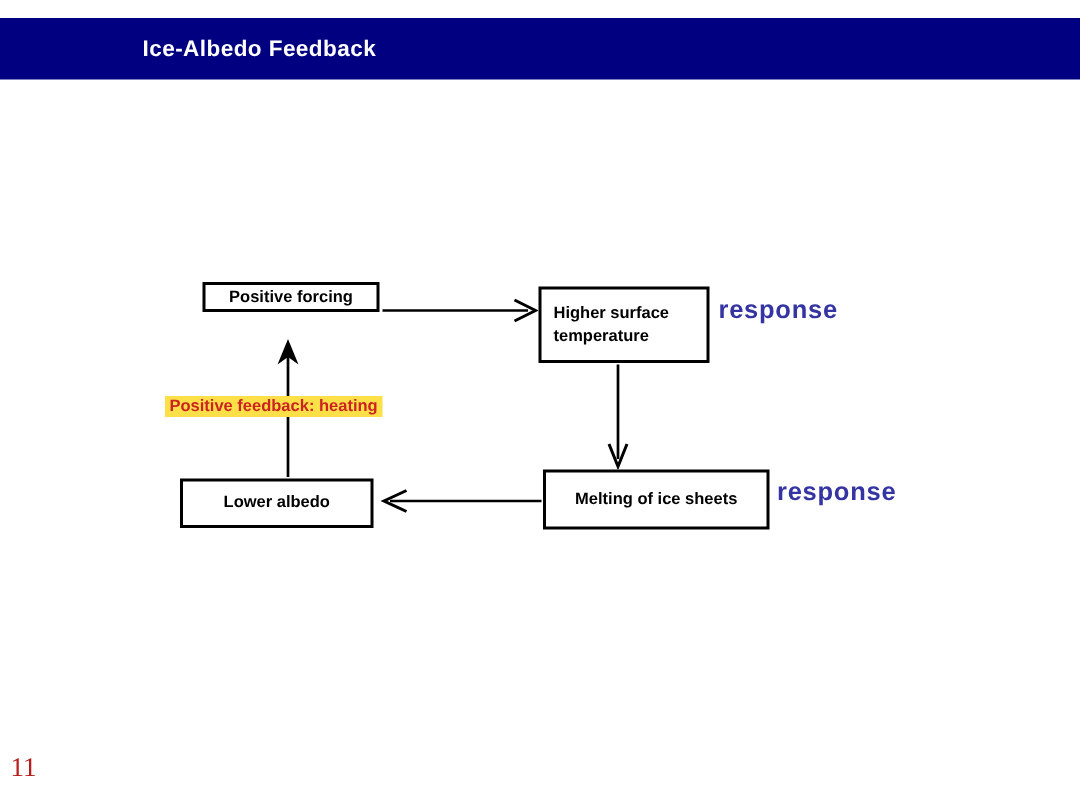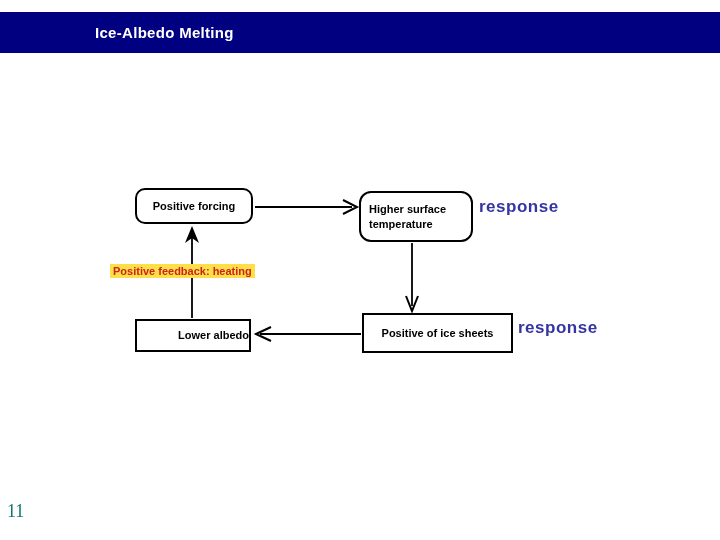--- a/index.html
+++ b/index.html
@@ -53,26 +53,26 @@
     color: #000000;
     font-size: 11px;
     font-weight: bold;
     display: flex;
     align-items: center;
     justify-content: center;
     text-align: center;
     line-height: 15px;
     white-space: nowrap;
   }
-  .box-forcing   { left: 135px; top: 188px; width: 118px; height: 36px; border-radius: 10px; }
+  .box-forcing   { left: 135px; top: 188px; width: 118px; height: 20px; }
   .box-temp      { left: 359px; top: 191px; width: 114px; height: 51px;
                    flex-direction: column; align-items: flex-start;
-                   justify-content: center; padding-left: 8px; text-align: left; border-radius: 12px; }
+                   justify-content: center; padding-left: 8px; text-align: left; }
   .box-melting   { left: 362px; top: 313px; width: 151px; height: 40px; }
-  .box-albedo    { left: 135px; top: 319px; width: 116px; height: 33px; justify-content: flex-end; }
+  .box-albedo    { left: 120px; top: 319px; width: 129px; height: 33px; }
   
   .feedback-label {
     position: absolute;
     left: 110px;
     top: 264px;
     padding: 1px 3px;
     background: #fde047;
     color: #cc2222;
     font-size: 11px;
     font-weight: bold;
@@ -91,30 +91,30 @@
   }
   .response-top    { left: 479px; top: 198px; }
   .response-bottom { left: 518px; top: 319px; }
   
   .page-number {
     position: absolute;
     left: 7px;
     top: 501px;
     font-family: "Liberation Serif", serif;
     font-size: 18px;
-    color: #0f766e;
+    color: #b91c1c;
   }
 </style>
 </head>
 <body>
 
 <div class="slide">
 
   <div class="title-bar">
-    <span class="title-text">Ice-Albedo Melting</span>
+    <span class="title-text">Ice-Albedo Feedback</span>
   </div>
 
   <svg class="arrow-layer" width="720" height="540" viewBox="0 0 720 540" xmlns="http://www.w3.org/2000/svg">
 
     <g>
       <line x1="255" y1="207" x2="352" y2="207" stroke="#000000" stroke-width="1.8"></line>
       <polyline points="343,200 357,207 343,214" fill="none" stroke="#000000" stroke-width="2"></polyline>
     </g>
 
     <g>
@@ -136,21 +136,21 @@
   <div class="fc-box box-forcing">
     <span>Positive forcing</span>
   </div>
 
   <div class="fc-box box-temp">
     <span>Higher surface</span>
     <span>temperature</span>
   </div>
 
   <div class="fc-box box-melting">
-    <span>Positive of ice sheets</span>
+    <span>Melting of ice sheets</span>
   </div>
 
   <div class="fc-box box-albedo">
     <span>Lower albedo</span>
   </div>
 
   <div class="feedback-label">Positive feedback: heating</div>
 
   <div class="response response-top">response</div>
   <div class="response response-bottom">response</div>

